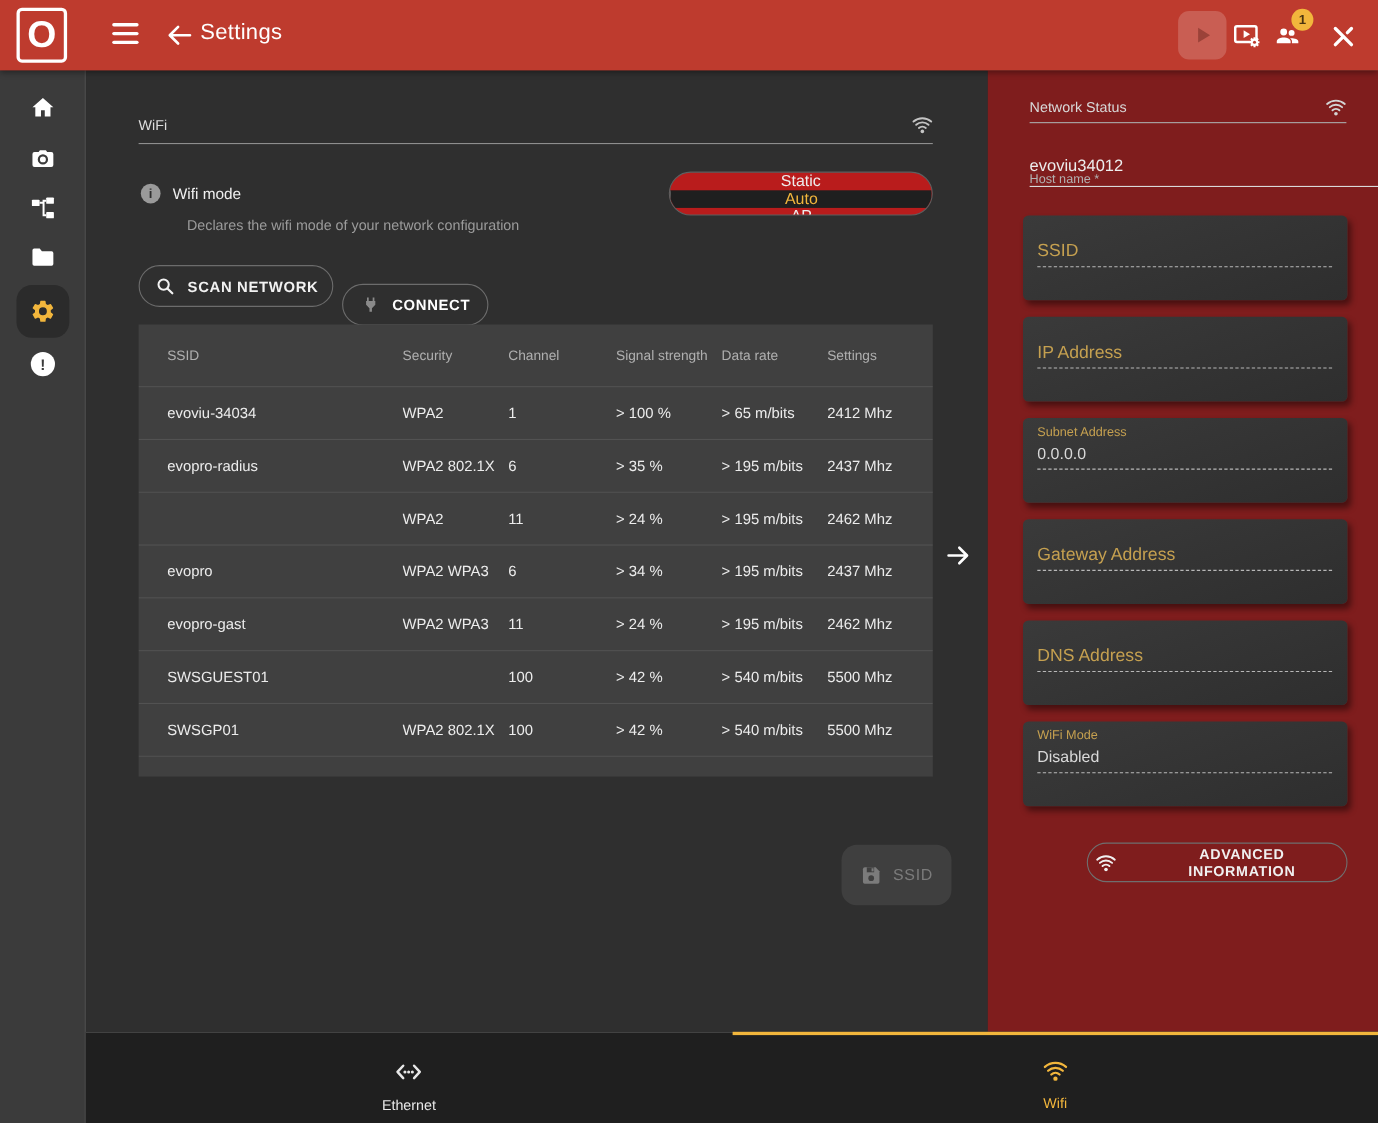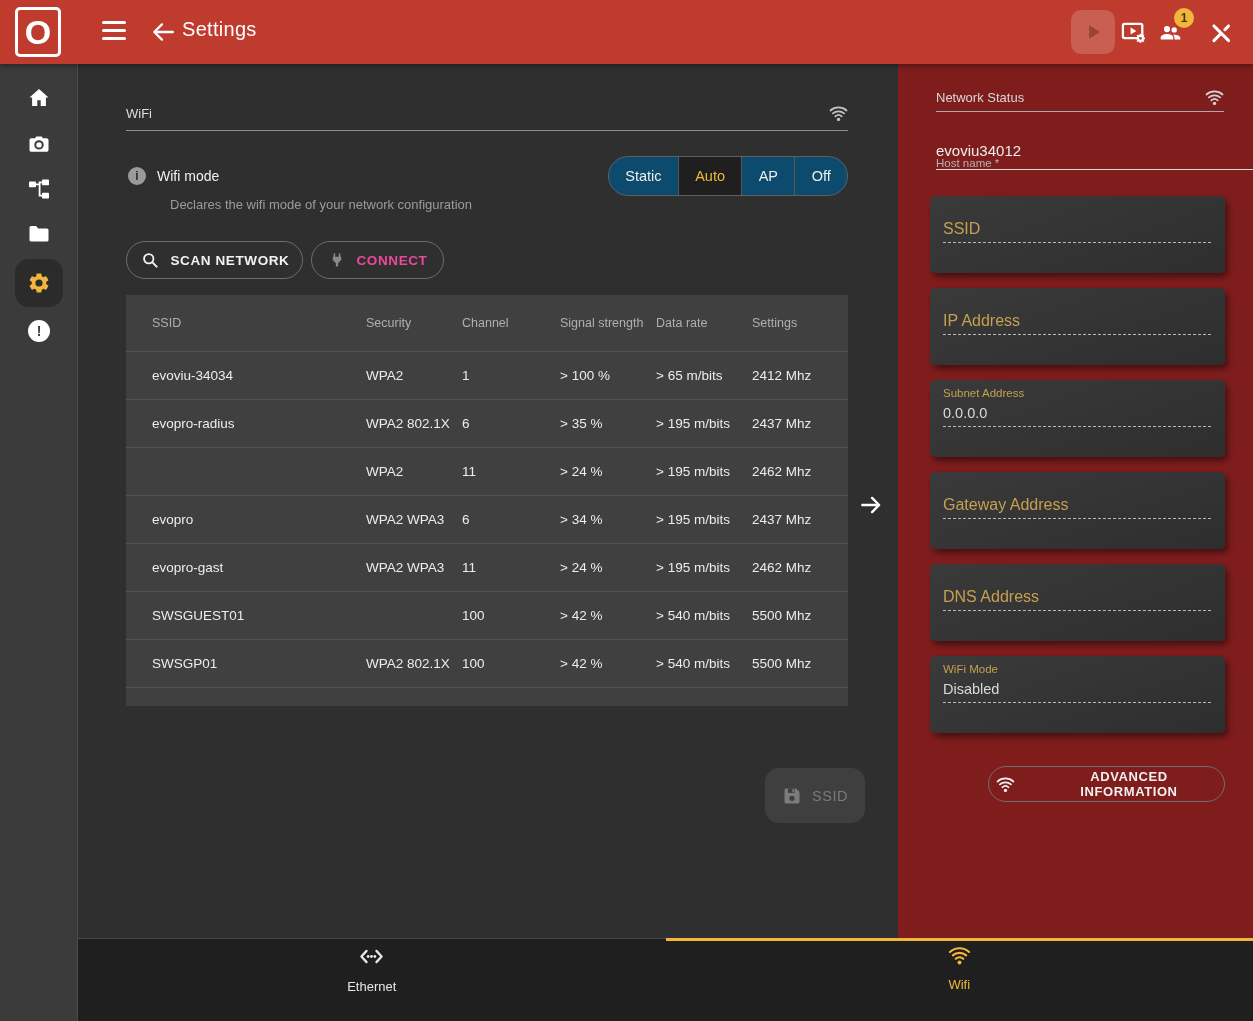--- a/index.html
+++ b/index.html
@@ -25,27 +25,27 @@
   .circle-glyph{width:22px;height:22px;border-radius:50%;background:#fff;color:#3B3B3B;font-weight:bold;font-size:14px;display:flex;align-items:center;justify-content:center;line-height:1;}
 
   
   .main{position:absolute;left:79px;top:64px;width:819px;height:874px;background:#2F2F2F;}
   .sec-label{position:absolute;left:47px;top:42px;font-size:13px;color:#DEDEDE;}
   .sec-rule{position:absolute;left:47px;top:66px;width:722px;height:1px;background:#8E8E8E;}
   .sec-wifi-icon{position:absolute;left:749px;top:39px;color:#C4C4C4;}
   .info-icon{position:absolute;left:49px;top:103px;width:18px;height:18px;border-radius:50%;background:#9A9A9A;color:#2F2F2F;font-size:12px;font-weight:bold;display:flex;align-items:center;justify-content:center;}
   .mode-label{position:absolute;left:78px;top:104px;font-size:14px;color:#F0F0F0;}
   .mode-desc{position:absolute;left:91px;top:133px;font-size:13px;color:#9B9B9B;}
-  .segmented{position:absolute;left:529px;top:92px;width:240px;height:40px;border:1px solid #5F5F5F;border-radius:20px;overflow:hidden;display:flex;background:#0c4a6e;}
+  .segmented{position:absolute;left:529px;top:92px;width:240px;height:40px;border:1px solid #5F5F5F;border-radius:20px;overflow:hidden;display:flex;background:#b91c1c;flex-direction:column;}
   .seg{flex:1 1 auto;border:none;background:transparent;color:#EDEDED;font-size:14.5px;font-weight:500;cursor:pointer;border-left:1px solid #565656;padding:0 6px;}
   .seg:first-child{border-left:none;}
   .seg.active{background:#1F1F1F;color:#F2B63C;}
   .pill-btn{position:absolute;height:38px;border:1px solid #6C6C6C;border-radius:19px;background:transparent;display:flex;align-items:center;justify-content:center;gap:11px;color:#F2F2F2;font-size:13.5px;font-weight:bold;letter-spacing:.6px;cursor:pointer;}
   .scan-btn{left:47px;top:177px;width:177px;}
-  .connect-btn{left:232px;top:177px;width:133px;color:#ec4899;text-align:right;}
+  .connect-btn{left:232px;top:194px;width:133px;color:#ffffff;text-align:right;}
 
   .net-table{position:absolute;left:47px;top:231px;width:722px;height:411px;background:#404040;overflow:hidden;}
   .thead,.trow,.tfoot{display:grid;grid-template-columns:214px 96px 98px 96px 96px 1fr;align-items:center;padding-left:26px;}
   .thead{height:56px;color:#AFAFAF;font-size:12.5px;}
   .trow{height:48px;border-top:1px solid #525252;color:#ECECEC;font-size:13.5px;font-weight:500;cursor:pointer;}
   .tfoot{height:48px;border-top:1px solid #525252;}
   .tcell{padding-right:8px;white-space:nowrap;overflow:hidden;}
 
   .collapse-arrow{position:absolute;left:779px;top:428px;width:26px;height:26px;color:#fff;cursor:pointer;}
   .save-btn{position:absolute;left:686px;top:704px;width:100px;height:55px;border-radius:14px;border:none;background:#3F3F3F;color:#7B7B7B;font-size:14.5px;font-weight:500;letter-spacing:.6px;display:flex;align-items:center;justify-content:center;gap:10px;}
@@ -62,21 +62,21 @@
   .card{position:relative;height:77px;margin-bottom:15px;border-radius:5px;background:linear-gradient(160deg,#3A3A3A,#2E2E2E);box-shadow:3px 4px 6px rgba(0,0,0,.45);}
   .card-label{position:absolute;left:13px;top:24px;font-size:16px;color:#C5A050;}
   .card.filled .card-label{top:7px;font-size:11.5px;}
   .card-value{position:absolute;left:13px;top:25px;font-size:14.5px;color:#D9D9D9;}
   .card-underline{position:absolute;left:13px;right:14px;top:46px;border-top:1px dashed rgba(255,255,255,.65);}
   .adv-btn{position:absolute;left:90px;top:702px;width:237px;height:36px;border:1px solid #6F6F6F;border-radius:18px;background:transparent;color:#F0F0F0;font-size:13px;font-weight:bold;letter-spacing:.6px;display:flex;align-items:center;justify-content:center;gap:24px;cursor:pointer;}
 
   
   .bottom-nav{position:absolute;left:78px;top:938px;width:1175px;height:83px;background:#1F1F1F;border-top:1px solid #464646;display:flex;z-index:25;}
   .nav-indicator{position:absolute;left:50%;top:-1px;width:50%;height:3px;background:#F2B63C;}
-  .nav-tab{flex:1;display:flex;flex-direction:column;align-items:center;padding-top:4px;gap:9px;cursor:pointer;color:#E8E8E8;font-size:13px;}
+  .nav-tab{flex:1;display:flex;flex-direction:column;align-items:center;padding-top:22px;gap:9px;cursor:pointer;color:#E8E8E8;font-size:13px;}
   .nav-tab.active{color:#F2B63C;}
 </style>
 </head>
 <body>
 
 <div class="app">
 
   <div class="header">
     <div class="logo-box">
         <span>O</span>

